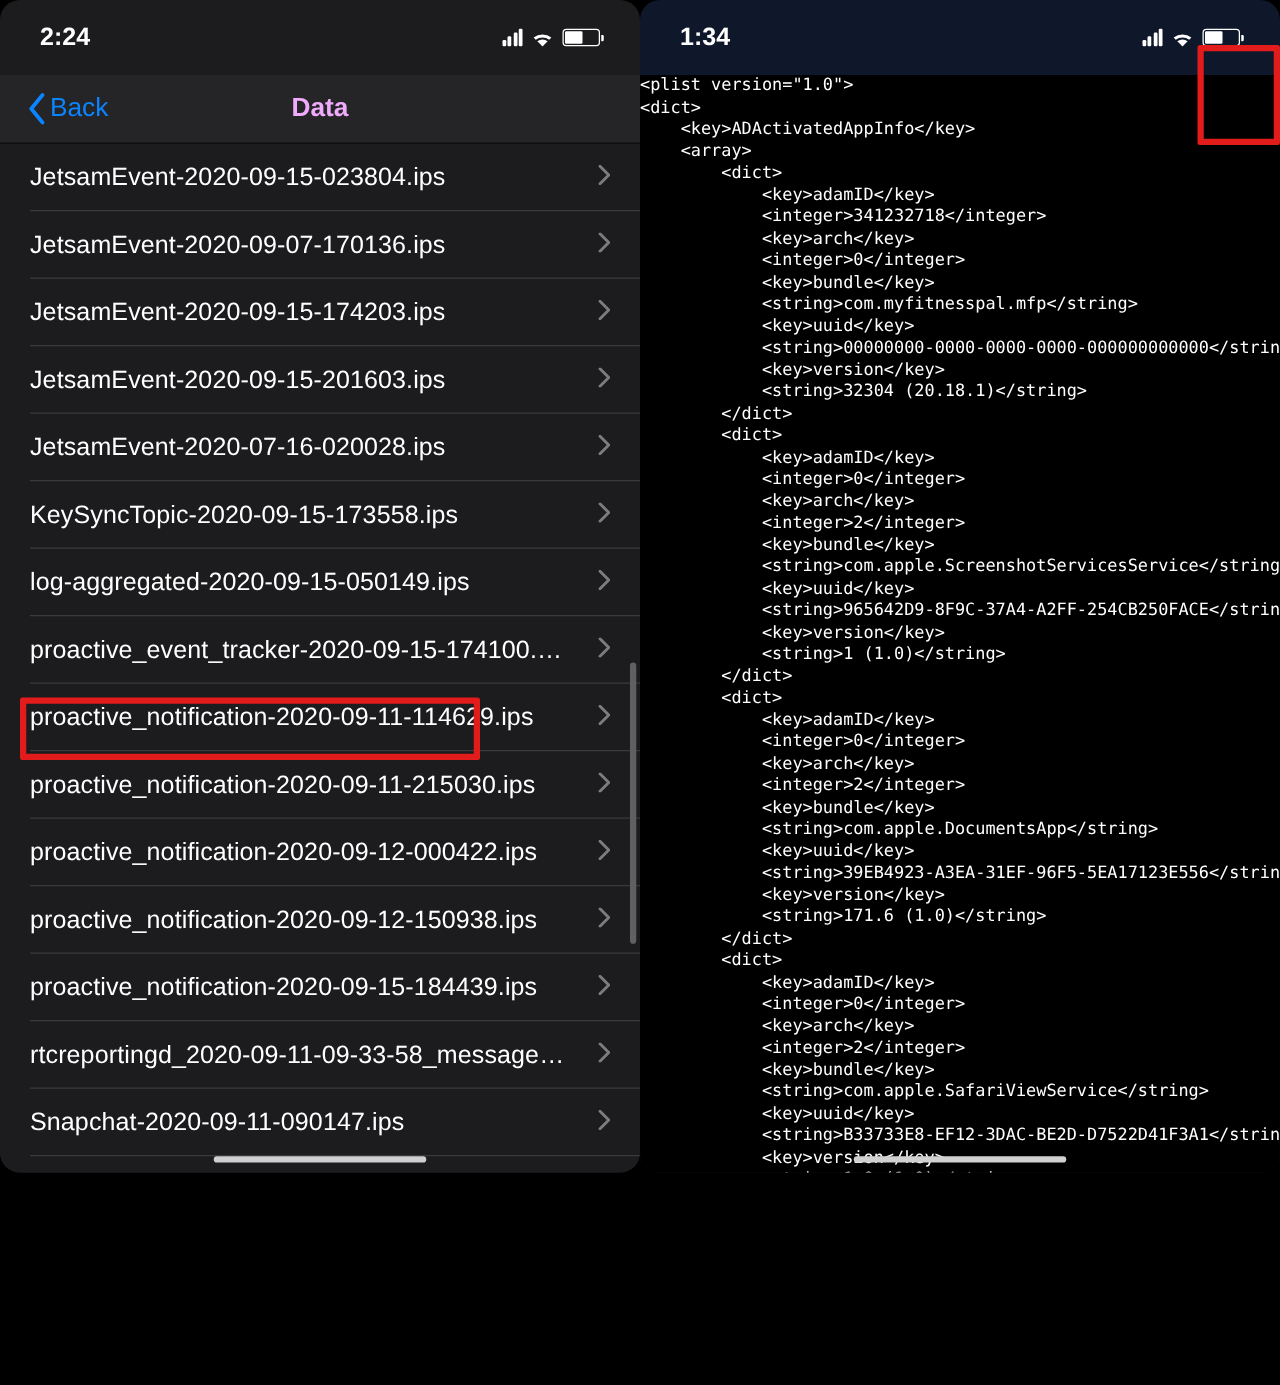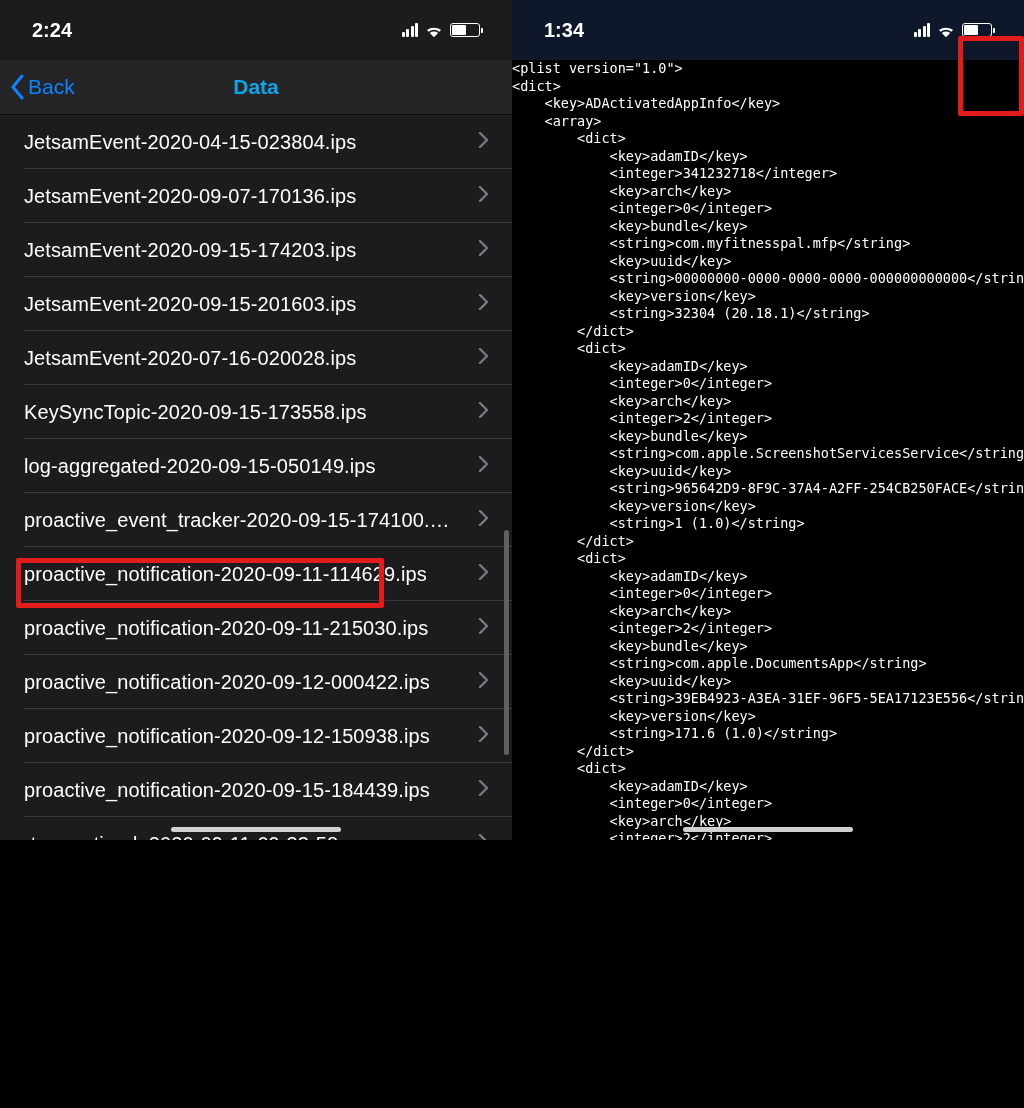--- a/index.html
+++ b/index.html
@@ -2,21 +2,21 @@
 <html><head>
 <meta charset="utf-8">
 <style>
   * { margin:0; padding:0; box-sizing:border-box; }
   body {
     font-family: -apple-system, "Helvetica Neue", Arial, sans-serif;
     background:#000; color:#fff;
     width:1024px; height:1108px; overflow:hidden;
     display:flex;
   }
-  .phone { width:512px; height:840px; position:relative; background:#1c1c1e; overflow:hidden; }
+  .phone { width:512px; height:938px; position:relative; background:#1c1c1e; overflow:hidden;border-radius:16px; }
   .phone.right { background:#0f172a; }
   .status-bar {
     height:60px; display:flex; justify-content:space-between; align-items:center;
     padding:0 32px; font-size:20px; font-weight:600; color:#fff;
   }
   .status-icons { display:flex; align-items:center; gap:6px; }
   .sig-bars { display:flex; align-items:flex-end; gap:1.5px; height:14px; }
   .sig-bars span { width:3px; background:#fff; border-radius:1px; }
   .sig-bars span:nth-child(1){height:5px;} .sig-bars span:nth-child(2){height:8px;}
   .sig-bars span:nth-child(3){height:11px;} .sig-bars span:nth-child(4){height:14px;}
@@ -28,23 +28,23 @@
     content:""; position:absolute; right:-4px; top:3.5px; width:2px; height:5px;
     background:#fff; border-radius:0 1px 1px 0;
   }
   .batt .fill { position:absolute; left:1px; top:1px; bottom:1px; width:50%; background:#fff; border-radius:1px; }
 
   
   .nav-header {
     height:55px; display:flex; align-items:center; position:relative; background:#252527;
     border-bottom:1px solid #0a0a0a;
   }
-  .back-btn { display:flex; align-items:center; color:#0a84ff; font-size:21px; font-weight:400; padding-left:10px; cursor:pointer; }
+  .back-btn { display:flex; align-items:center; color:#0a84ff; font-size:21px; font-weight:400; padding-left:22px; cursor:pointer; }
   .chev-back { width:16px; height:26px; }
-  .nav-title { position:absolute; left:0; right:0; text-align:center; font-size:21px; font-weight:600; color:#0ea5e9; pointer-events:none; }
+  .nav-title { position:absolute; left:0; right:0; text-align:center; font-size:21px; font-weight:600; color:#f0abfc; pointer-events:none; }
 
   .list { background:#1c1c1e; }
   .row {
     display:flex; align-items:center; justify-content:space-between;
     padding:0 24px 0 24px; height:54px; position:relative;
     cursor:pointer;
   }
   .row::after {
     content:""; position:absolute; left:24px; right:0; bottom:0;
     height:1px; background:#3a3a3c;
@@ -103,21 +103,21 @@
     <div class="back-btn">
       <svg class="chev-back" viewBox="0 0 16 26">
           <path d="M12 2 L3 13 L12 24" stroke="#0a84ff" stroke-width="3" fill="none" stroke-linecap="round" stroke-linejoin="round"></path>
         </svg>
       <span style="margin-left:2px;">Back</span>
     </div>
     <div class="nav-title">Data</div>
   </div>
   <div class="list" id="file-list">
       <div class="row">
-        <div class="label">JetsamEvent-2020-04-15-023804.ips</div>
+        <div class="label">JetsamEvent-2020-09-15-023804.ips</div>
         <div class="chev-disclose"><svg viewBox="0 0 10 16">
             <path d="M2 1 L9 8 L2 15" stroke="#7c7c80" stroke-width="2.3" fill="none" stroke-linecap="round" stroke-linejoin="round"></path>
           </svg></div>
       </div>
       <div class="row">
         <div class="label">JetsamEvent-2020-09-07-170136.ips</div>
         <div class="chev-disclose"><svg viewBox="0 0 10 16">
             <path d="M2 1 L9 8 L2 15" stroke="#7c7c80" stroke-width="2.3" fill="none" stroke-linecap="round" stroke-linejoin="round"></path>
           </svg></div>
       </div>

